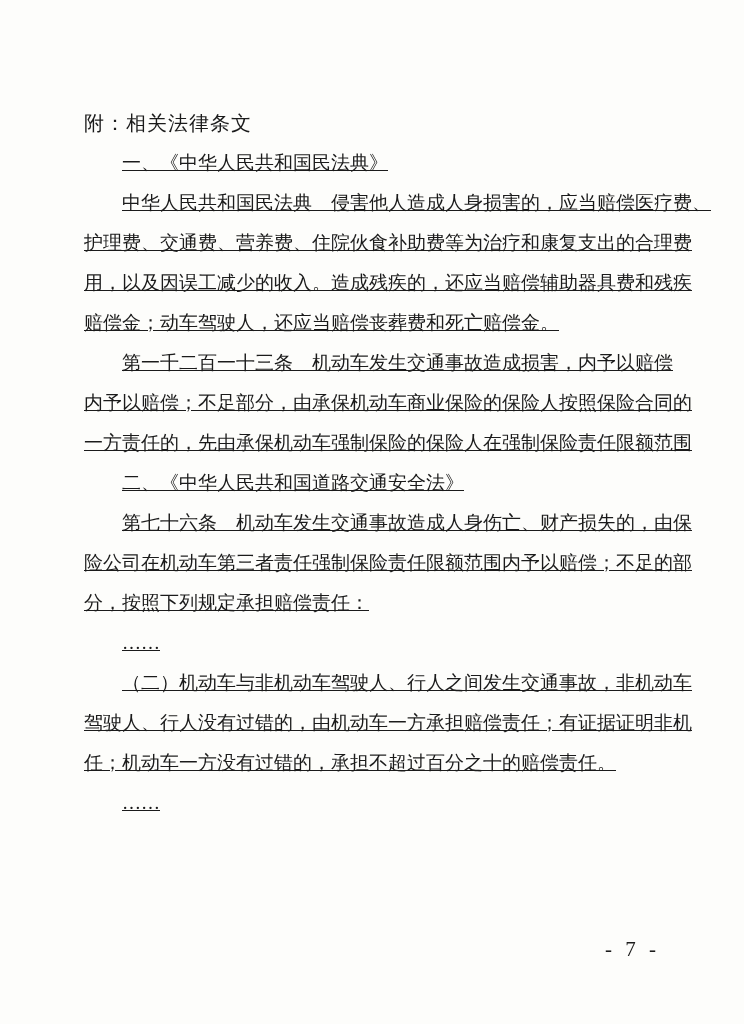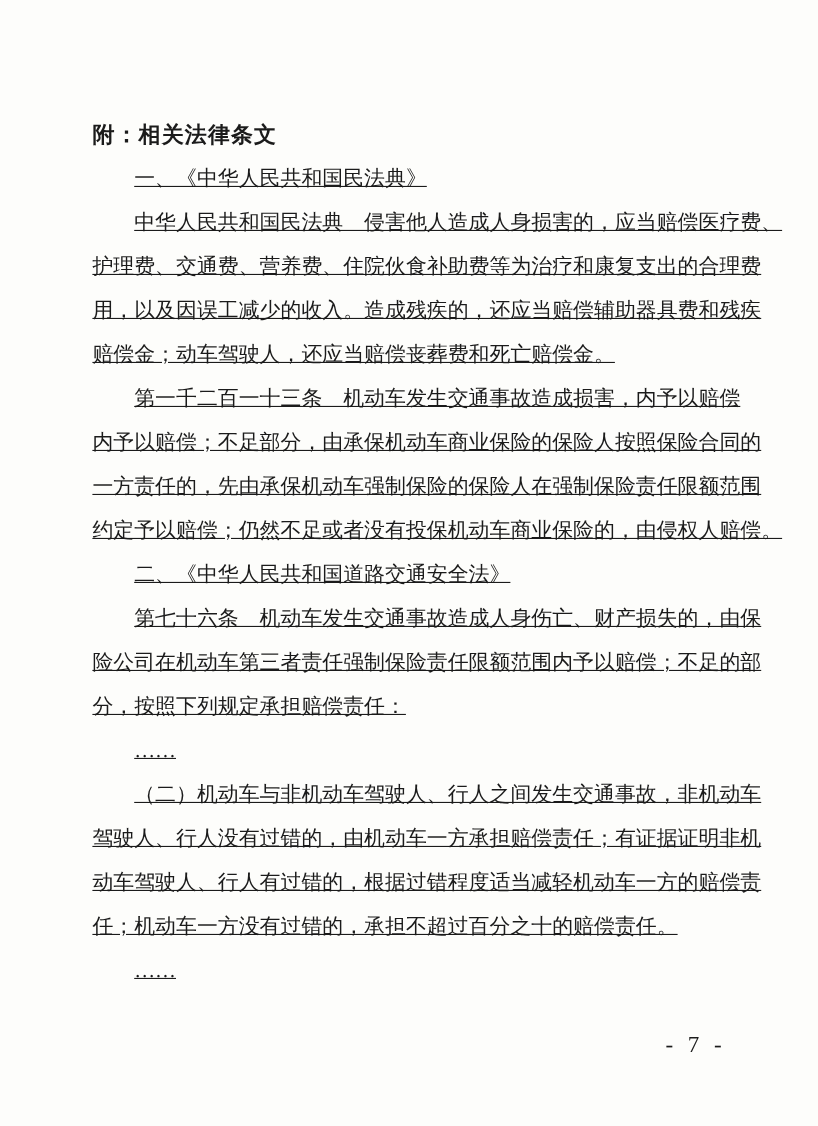--- a/index.html
+++ b/index.html
@@ -17,21 +17,21 @@
     overflow: hidden;
   }
   .content {
     position: absolute;
     left: 84px;
     top: 103px;
     width: 640px;
   }
   .heading {
     font-family: "Liberation Sans", sans-serif;
-    font-weight: 700;
+    font-weight: 400;
     font-size: 20px;
     line-height: 40px;
     white-space: nowrap;
     letter-spacing: 1px;
   }
   .line {
     font-size: 19px;
     line-height: 40px;
     white-space: nowrap;
     letter-spacing: 0;
@@ -62,33 +62,31 @@
     <div class="line indent">一、《中华人民共和国民法典》</div>
 
     <div class="line indent">中华人民共和国民法典　侵害他人造成人身损害的，应当赔偿医疗费、</div>
     <div class="line">护理费、交通费、营养费、住院伙食补助费等为治疗和康复支出的合理费</div>
     <div class="line">用，以及因误工减少的收入。造成残疾的，还应当赔偿辅助器具费和残疾</div>
     <div class="line">赔偿金；动车驾驶人，还应当赔偿丧葬费和死亡赔偿金。</div>
 
     <div class="line indent">第一千二百一十三条　机动车发生交通事故造成损害，内予以赔偿</div>
     <div class="line">内予以赔偿；不足部分，由承保机动车商业保险的保险人按照保险合同的</div>
     <div class="line">一方责任的，先由承保机动车强制保险的保险人在强制保险责任限额范围</div>
-    <div class="line">约定予以赔偿；仍然不足或者没有投保机动车商业保险的，由侵权人赔偿。</div>
 
     <div class="line indent">二、《中华人民共和国道路交通安全法》</div>
 
     <div class="line indent">第七十六条　机动车发生交通事故造成人身伤亡、财产损失的，由保</div>
     <div class="line">险公司在机动车第三者责任强制保险责任限额范围内予以赔偿；不足的部</div>
     <div class="line">分，按照下列规定承担赔偿责任：</div>
 
     <div class="line indent">……</div>
 
     <div class="line indent">（二）机动车与非机动车驾驶人、行人之间发生交通事故，非机动车</div>
     <div class="line">驾驶人、行人没有过错的，由机动车一方承担赔偿责任；有证据证明非机</div>
-    <div class="line">动车驾驶人、行人有过错的，根据过错程度适当减轻机动车一方的赔偿责</div>
     <div class="line">任；机动车一方没有过错的，承担不超过百分之十的赔偿责任。</div>
 
     <div class="line indent">……</div>
 
   </div>
 
   <div class="footer">- 7 -</div>
 </div>
 
 </body></html>

